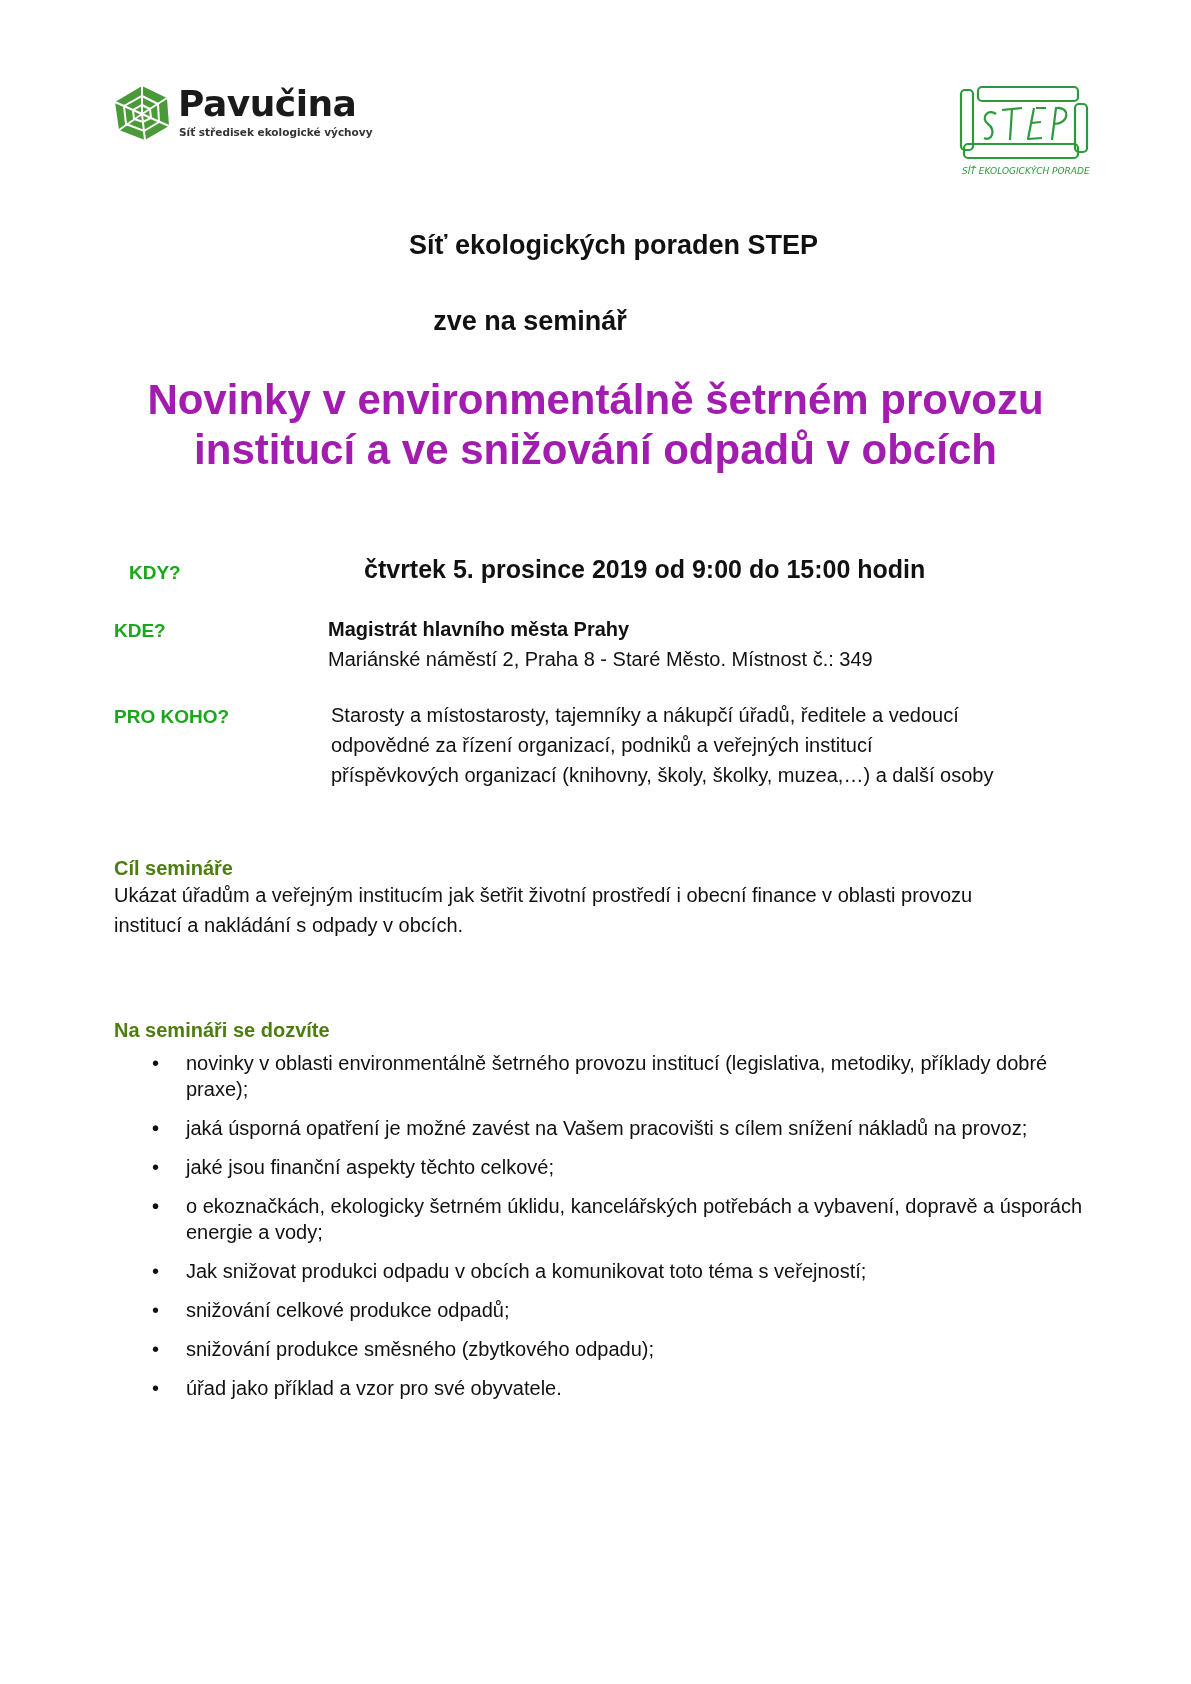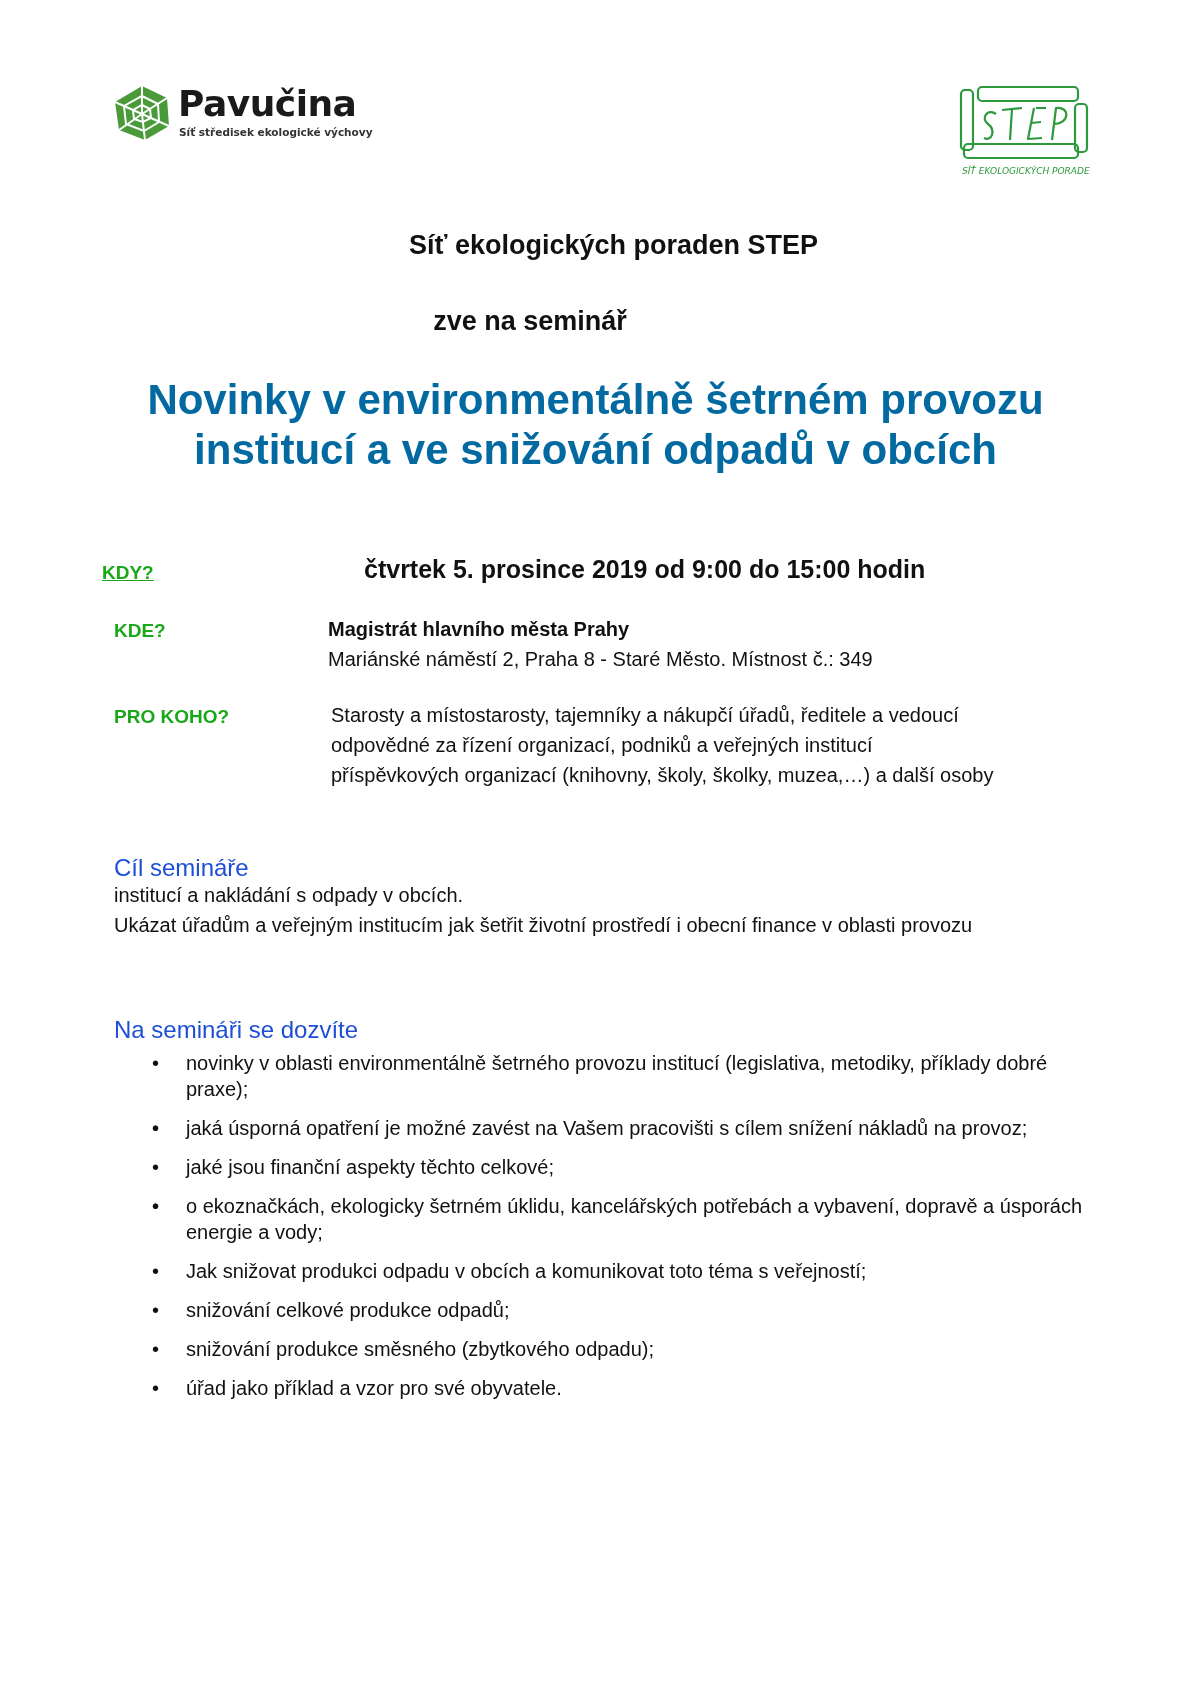--- a/index.html
+++ b/index.html
@@ -14,28 +14,28 @@
                font-weight: bold; font-size: 36px; color: #1a1a1a; letter-spacing: -0.5px; line-height: 44px; }
   .pav-sub { position: absolute; left: 67px; top: 42px; font-family: "DejaVu Sans", sans-serif;
              font-size: 10.5px; font-weight: bold; color: #333; white-space: nowrap; }
 
   .step-logo { left: 958px; top: 84px; width: 132px; height: 96px; }
 
   
   .org { left: 0; width: 1191px; top: 228px; text-align: center; font-weight: bold; font-size: 27px; line-height: 34px; margin-left: 18px; }
   .invite { left: 0; width: 1060px; top: 304px; text-align: center; font-weight: bold; font-size: 27px; line-height: 34px; }
   .title { left: 0; width: 1191px; top: 375px; text-align: center; font-weight: bold; font-size: 42px;
-           line-height: 50px; color: #0369a1; }
+           line-height: 50px; color: #a21caf; }
 
   .label { font-weight: bold; font-size: 19px; color: #1aa81a; line-height: 26px; }
   .info-strong { font-weight: bold; font-size: 25px; line-height: 32px; margin-left: 36px; }
   .info-b { font-weight: bold; font-size: 20px; line-height: 30px; }
   .info-t { font-size: 20px; line-height: 30px; }
 
-  .sec-h { font-weight: normal; font-size: 24px; color: #1d4ed8; line-height: 30px; }
+  .sec-h { font-weight: bold; font-size: 20px; color: #4d7c0f; line-height: 30px; }
   .para { font-size: 20px; line-height: 30px; width: 960px; }
 
   ul.bullets { position: absolute; left: 114px; top: 1050px; margin: 0; padding: 0; list-style: none; width: 970px; }
   ul.bullets li { position: relative; padding-left: 72px; font-size: 20px; line-height: 26px; margin-bottom: 13px; }
   ul.bullets li .dot { position: absolute; left: 38px; top: 0; }
 </style>
 </head>
 <body>
 
 <div class="abs pav-logo">
@@ -73,38 +73,38 @@
 </div>
 
 <div class="abs org">Síť ekologických poraden STEP</div>
 <div class="abs invite">zve na seminář</div>
 
 <div class="abs title">
   <div>Novinky v environmentálně šetrném provozu</div>
   <div>institucí a ve snižování odpadů v obcích</div>
 </div>
 
-<div class="abs label" style="left:102px; top:560px;text-decoration:underline;">KDY?</div>
+<div class="abs label" style="left:129px; top:560px;">KDY?</div>
 <div class="abs info-strong" style="left:328px; top:553px;">čtvrtek 5. prosince 2019 od 9:00 do 15:00 hodin</div>
 
 <div class="abs label" style="left:114px; top:618px;">KDE?</div>
 <div class="abs info-b" style="left:328px; top:614px;">Magistrát hlavního města Prahy</div>
 <div class="abs info-t" style="left:328px; top:644px;">Mariánské náměstí 2, Praha 8 - Staré Město. Místnost č.: 349</div>
 
 <div class="abs label" style="left:114px; top:704px;">PRO KOHO?</div>
 <div class="abs" style="left:331px; top:700px;">
   <div class="info-t">Starosty a místostarosty, tajemníky a nákupčí úřadů, ředitele a vedoucí</div>
   <div class="info-t">odpovědné za řízení organizací, podniků a veřejných institucí</div>
   <div class="info-t">příspěvkových organizací (knihovny, školy, školky, muzea,…) a další osoby</div>
 </div>
 
 <div class="abs sec-h" style="left:114px; top:853px;">Cíl semináře</div>
 <div class="abs para" style="left:114px; top:880px;">
+  <div>Ukázat úřadům a veřejným institucím jak šetřit životní prostředí i obecní finance v oblasti provozu</div>
   <div>institucí a nakládání s odpady v obcích.</div>
-  <div>Ukázat úřadům a veřejným institucím jak šetřit životní prostředí i obecní finance v oblasti provozu</div>
 </div>
 
 <div class="abs sec-h" style="left:114px; top:1015px;">Na semináři se dozvíte</div>
 <ul class="bullets">
   <li><span class="dot">•</span><span>novinky v oblasti environmentálně šetrného provozu institucí (legislativa, metodiky, příklady dobré praxe);</span></li>
   <li><span class="dot">•</span></li>
   <li><span class="dot">•</span><span>jaká úsporná opatření je možné zavést na Vašem pracovišti s cílem snížení nákladů na provoz;</span></li>
   <li><span class="dot">•</span><span>jaké jsou finanční aspekty těchto celkové;</span></li>
   <li><span class="dot">•</span></li>
   <li><span class="dot">•</span><span>o ekoznačkách, ekologicky šetrném úklidu, kancelářských potřebách a vybavení, dopravě a úsporách energie a vody;</span></li>

